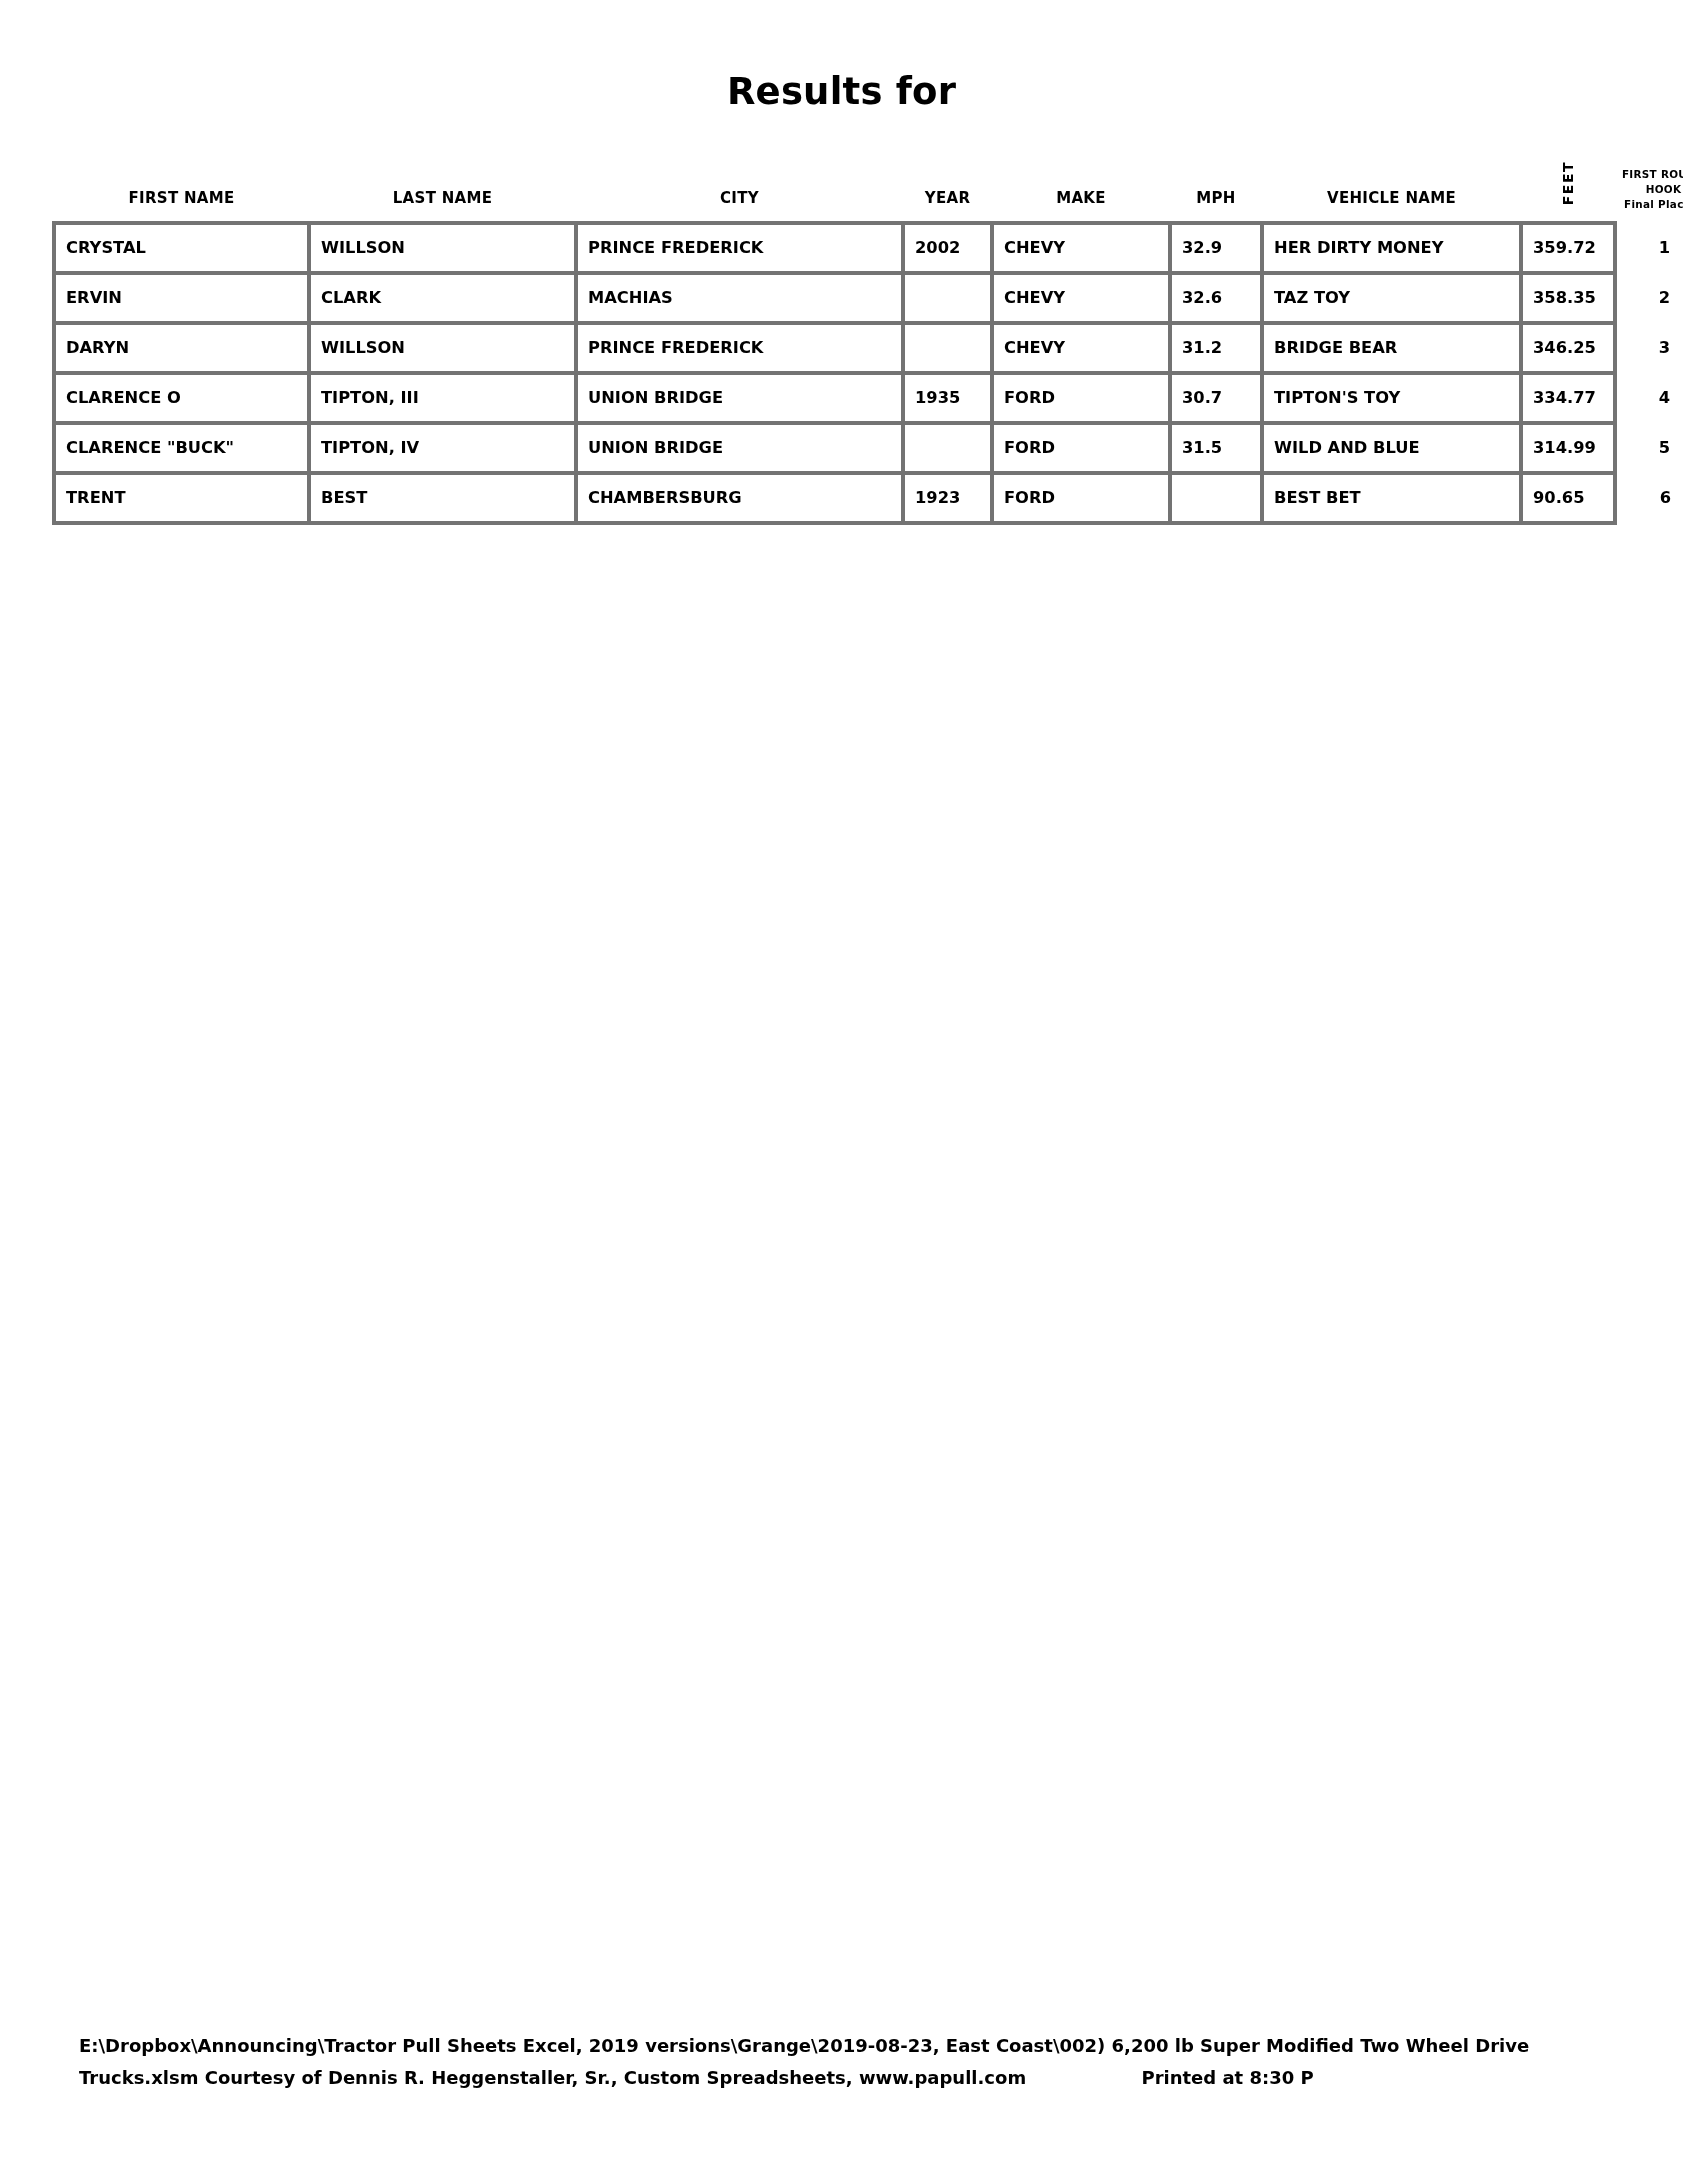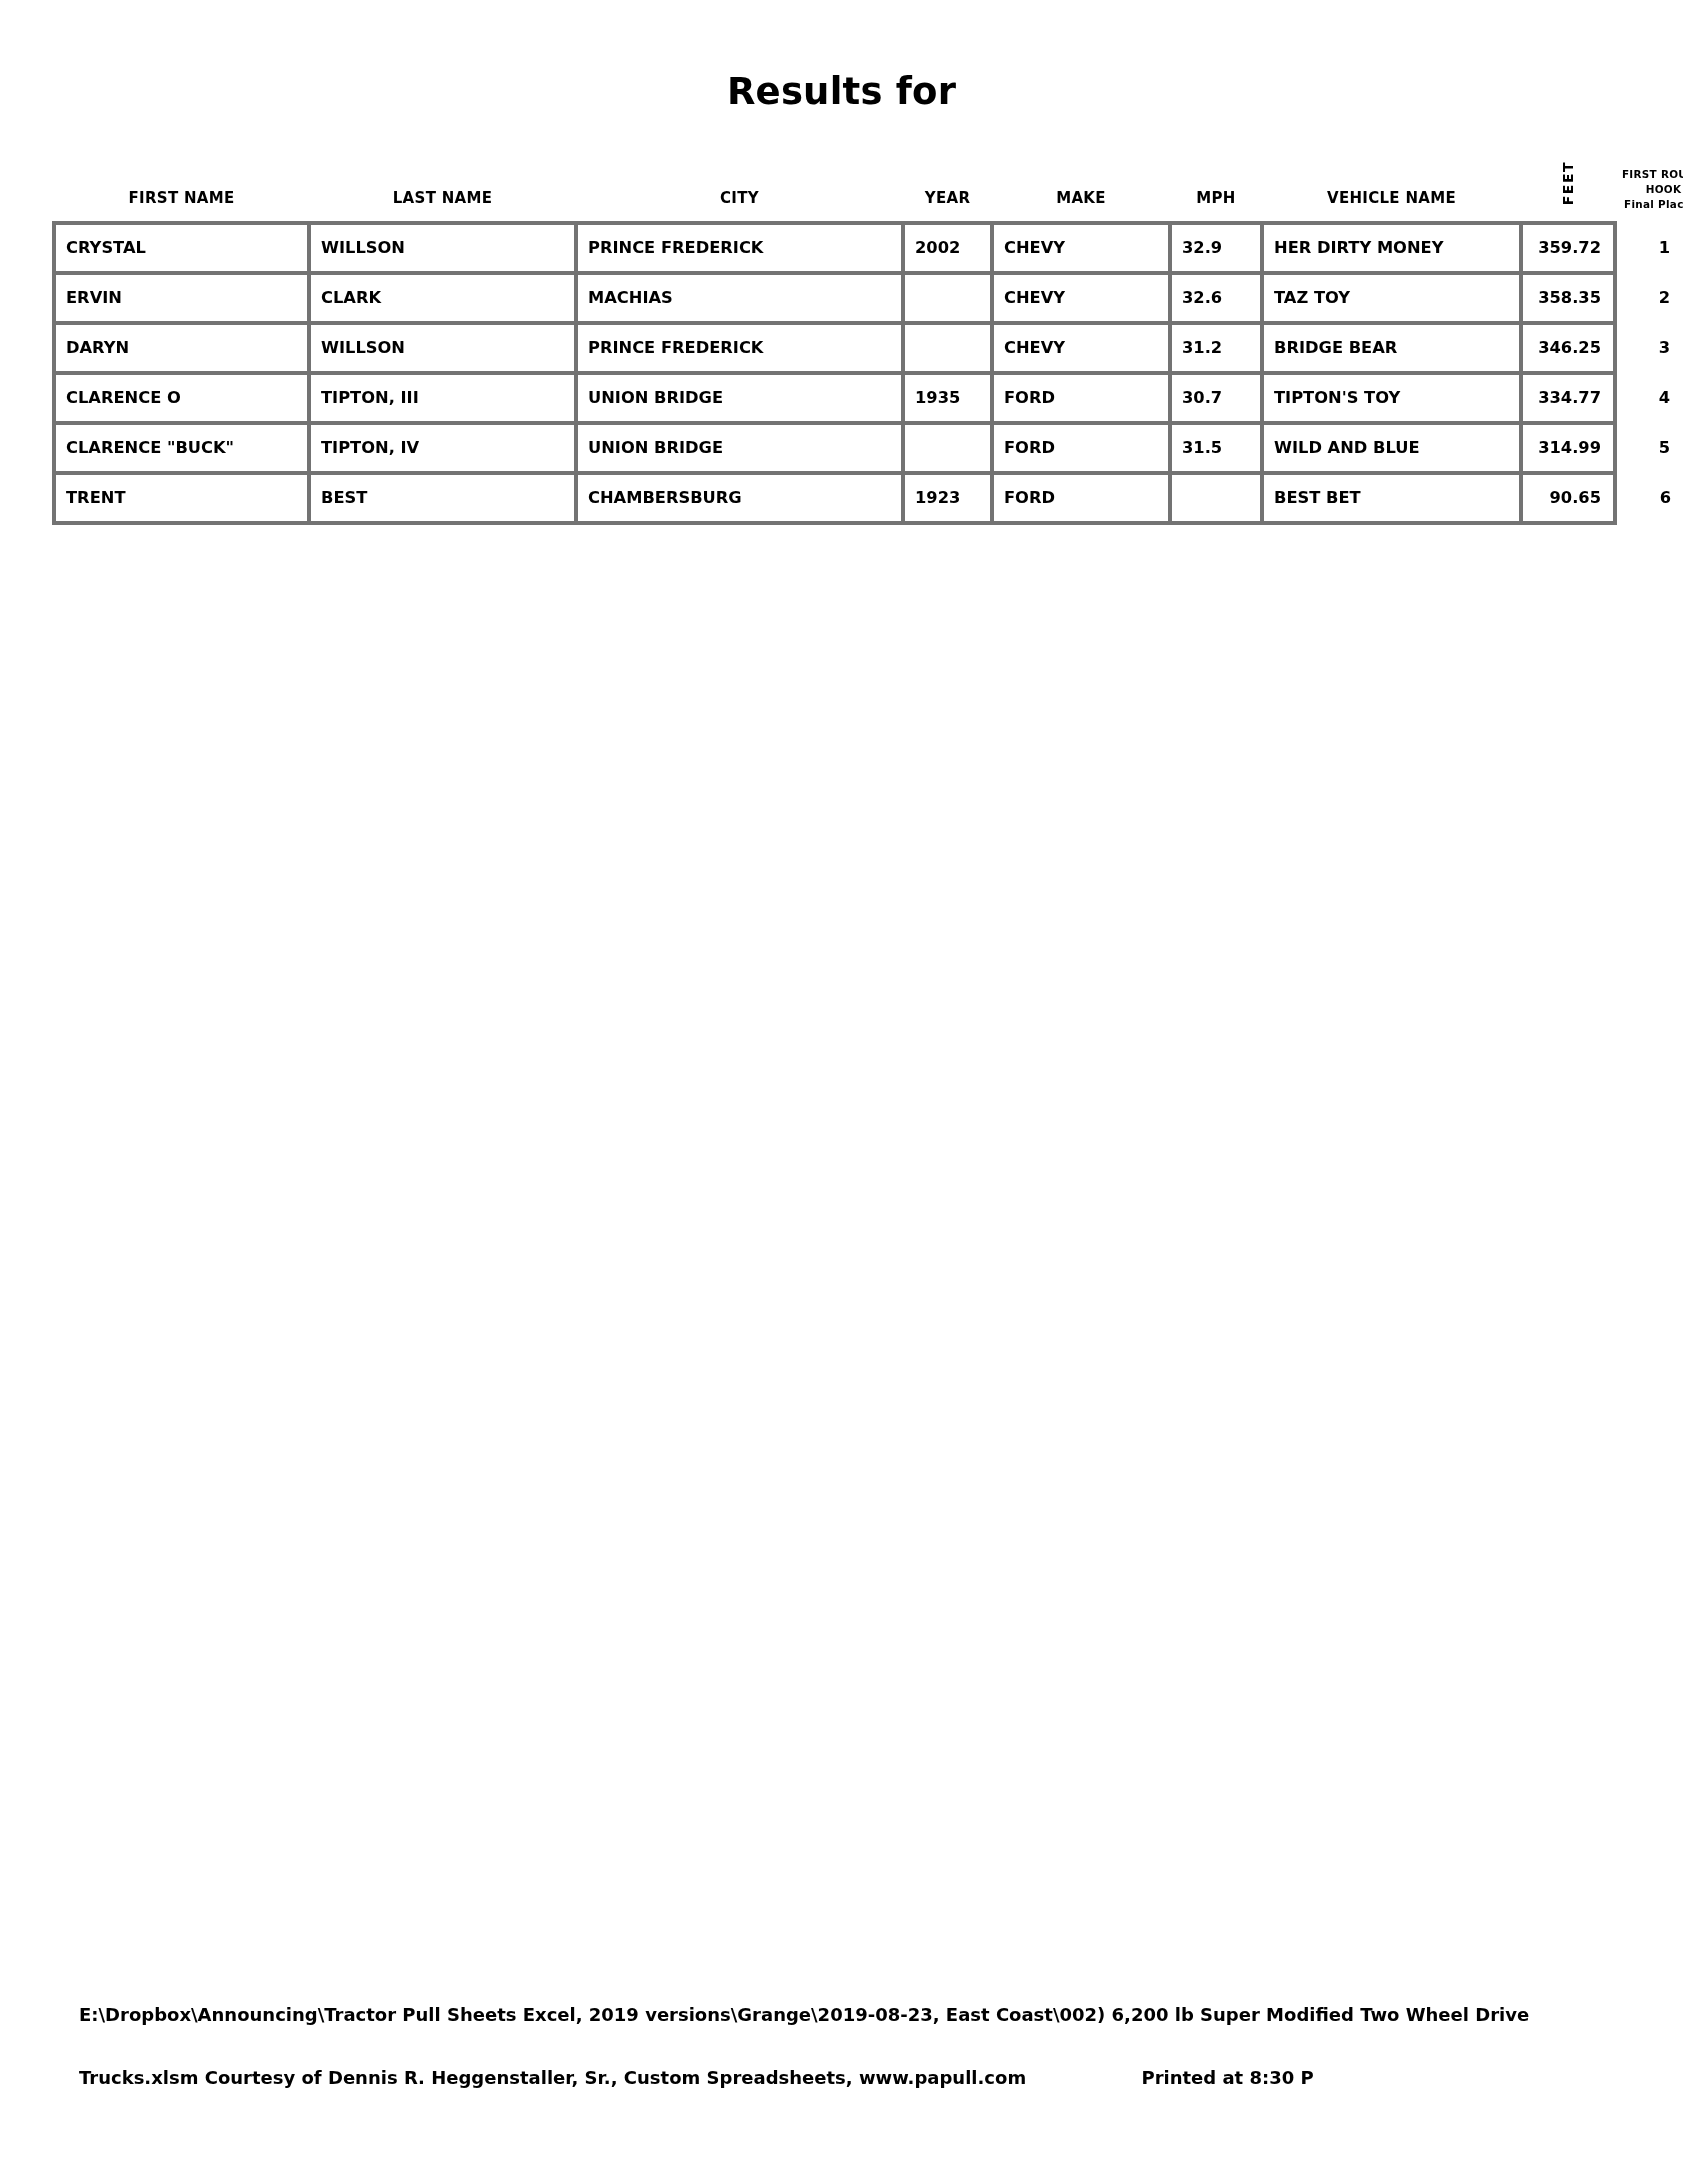--- a/index.html
+++ b/index.html
@@ -97,21 +97,20 @@
     height: 46px;
     padding: 0 10px;
     vertical-align: middle;
     white-space: nowrap;
     overflow: hidden;
   }
   tbody td.num {
     border-radius: 11px;
   }
   tbody td.right {
-    text-align: right;
     padding-right: 12px;
   }
   tbody td.place {
     text-align: center;
     border-left: 2px solid #FFC000;
     border-right: none;
     border-top: none;
     border-bottom: none;
   }
   tbody tr td.place {
@@ -127,21 +126,20 @@
     font-size: 18px;
     font-weight: bold;
     line-height: 1.75;
   }
   .footer .line2 {
     display: block;
   }
   .footer .printed {
     display: inline-block;
     margin-left: 109px;
-    margin-top: 31px;
   }
 </style>
 </head>
 <body>
 
 <div class="page">
 
   <div class="title-block">
     <div class="title-line1">Results for</div>
   </div>

